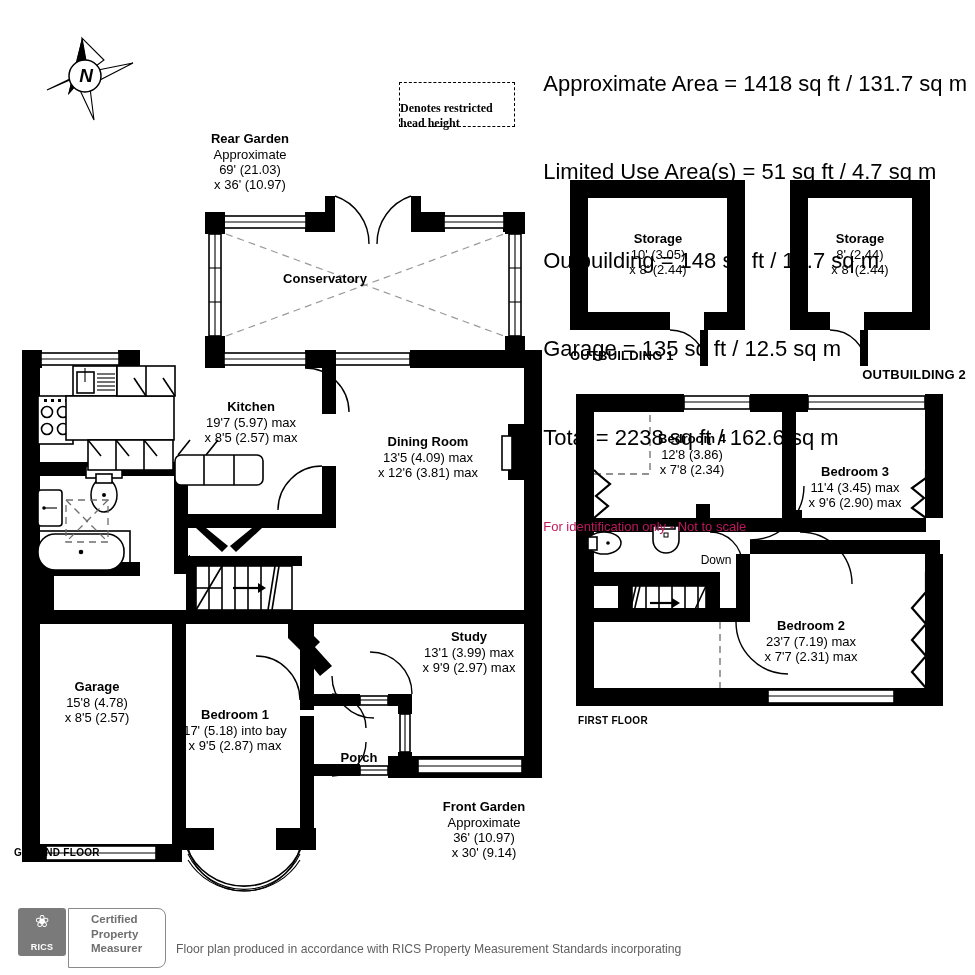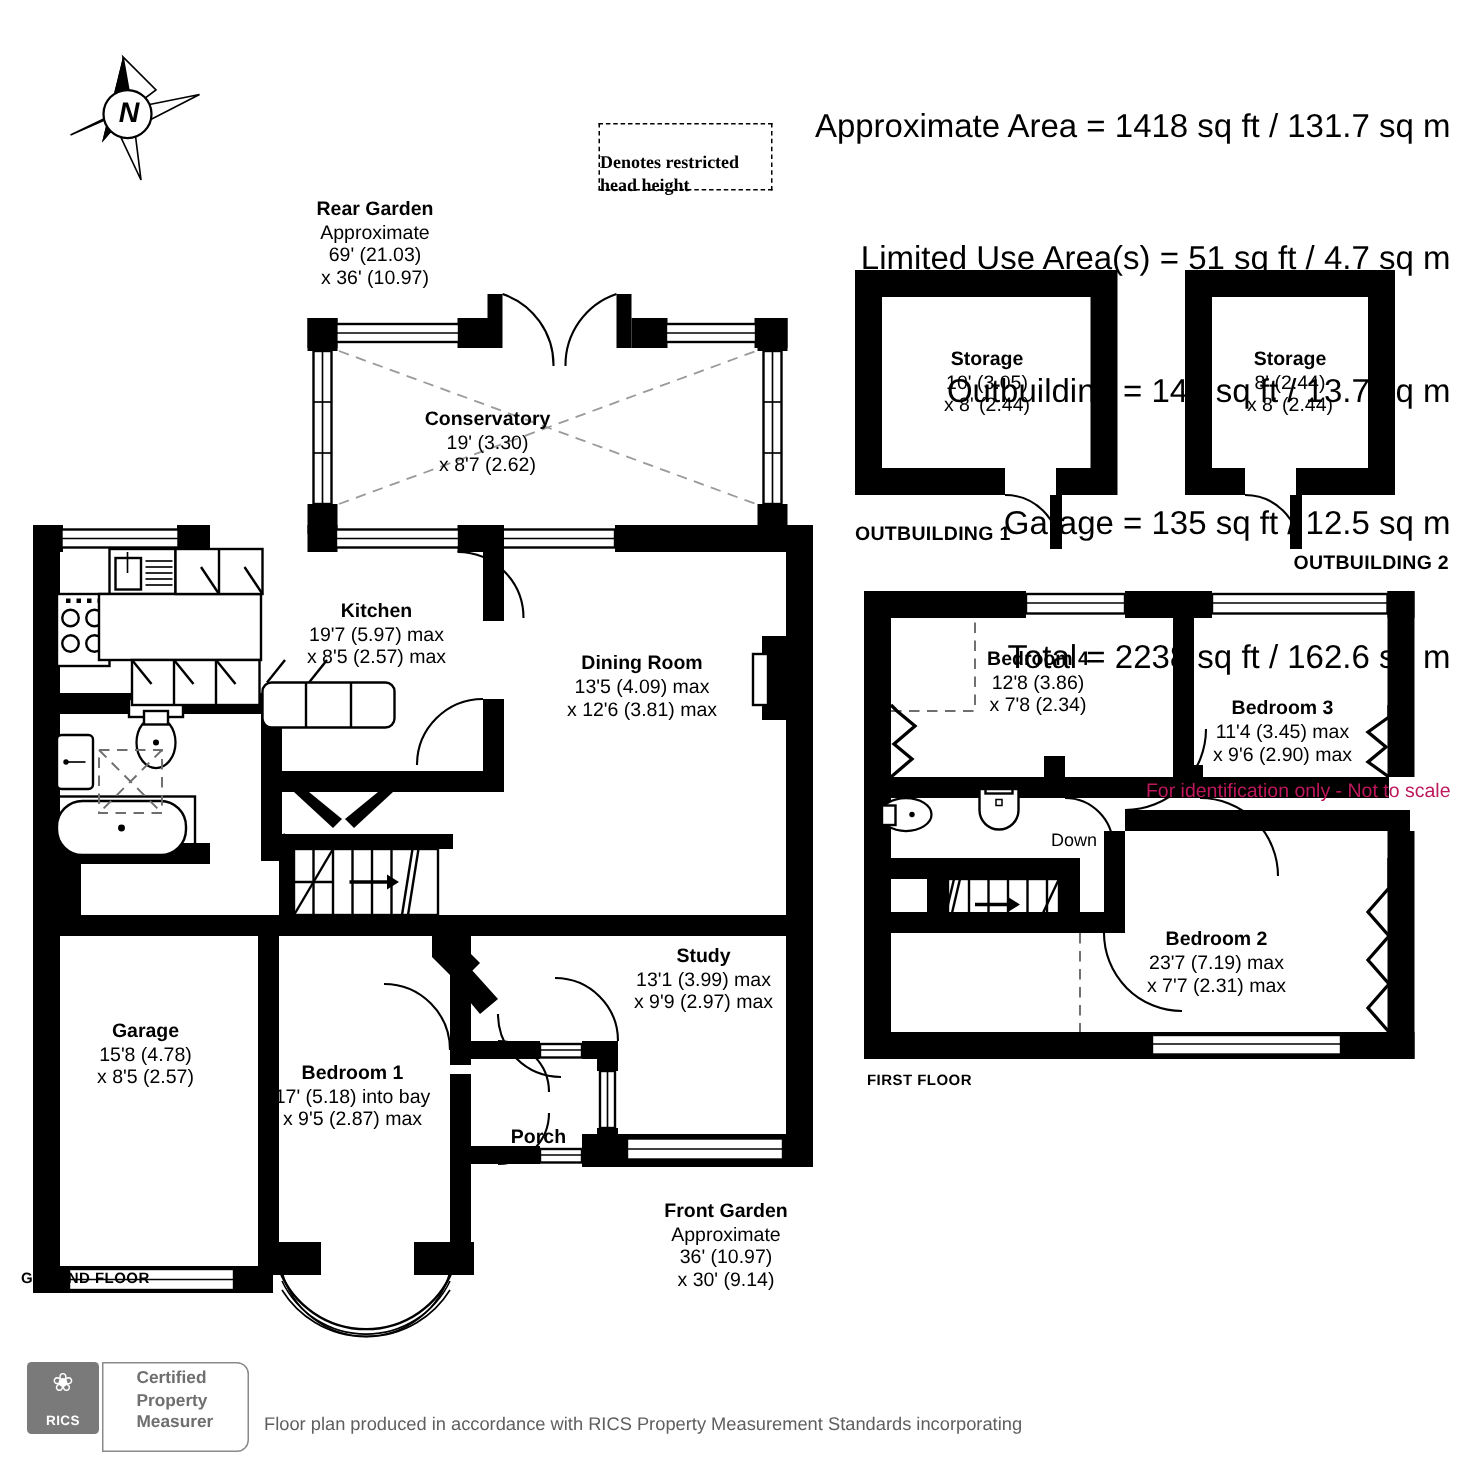--- a/index.html
+++ b/index.html
@@ -67,21 +67,21 @@
   .legend-txt {
     font-size: 12px;
     font-weight: bold;
     line-height: 1.25;
   }
 
   #summary {
     position: absolute;
     right: 8px;
     top: 10px;
-    text-align: right;
+    text-align: left;
     font-size: 22px;
     line-height: 1.34;
     white-space: pre;
   }
   #summary .notescale {
     font-size: 13px;
     margin-top: 7px;
     color: #be185d;
   }
 
@@ -492,22 +492,20 @@
   </div>
 
   <div class="txt" style="left:74px; top:65px; width:24px; font-size:19px; font-weight:bold; font-style:italic;">N</div>
 
   <div class="txt room-name" style="left:185px; top:131px; width:130px;">Rear Garden</div>
   <div class="txt room-dims" style="left:185px; top:147px; width:130px;">Approximate
 69' (21.03)
 x 36' (10.97)</div>
 
   <div class="txt room-name" style="left:245px; top:271px; width:160px;">Conservatory</div>
-  <div class="txt room-dims" style="left:245px; top:287px; width:160px;">19' (3.30)
-x 8'7 (2.62)</div>
 
   <div class="txt room-name" style="left:168px; top:399px; width:166px;">Kitchen</div>
   <div class="txt room-dims" style="left:168px; top:415px; width:166px;">19'7 (5.97) max
 x 8'5 (2.57) max</div>
 
   <div class="txt room-name" style="left:345px; top:434px; width:166px;">Dining Room</div>
   <div class="txt room-dims" style="left:345px; top:450px; width:166px;">13'5 (4.09) max
 x 12'6 (3.81) max</div>
 
   <div class="txt room-name" style="left:386px; top:629px; width:166px;">Study</div>

